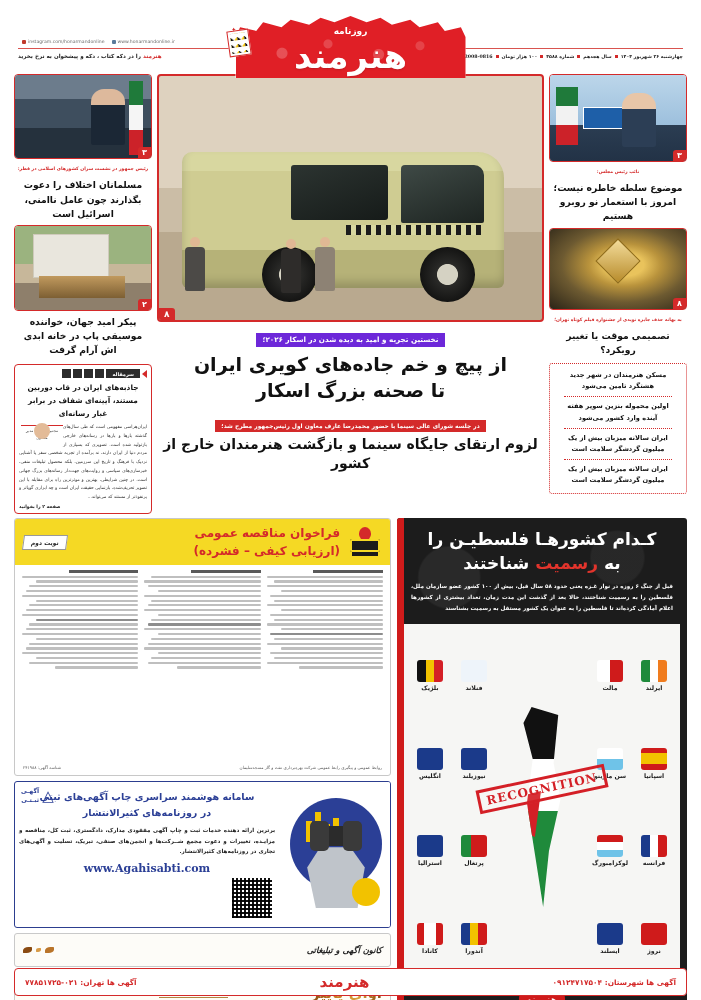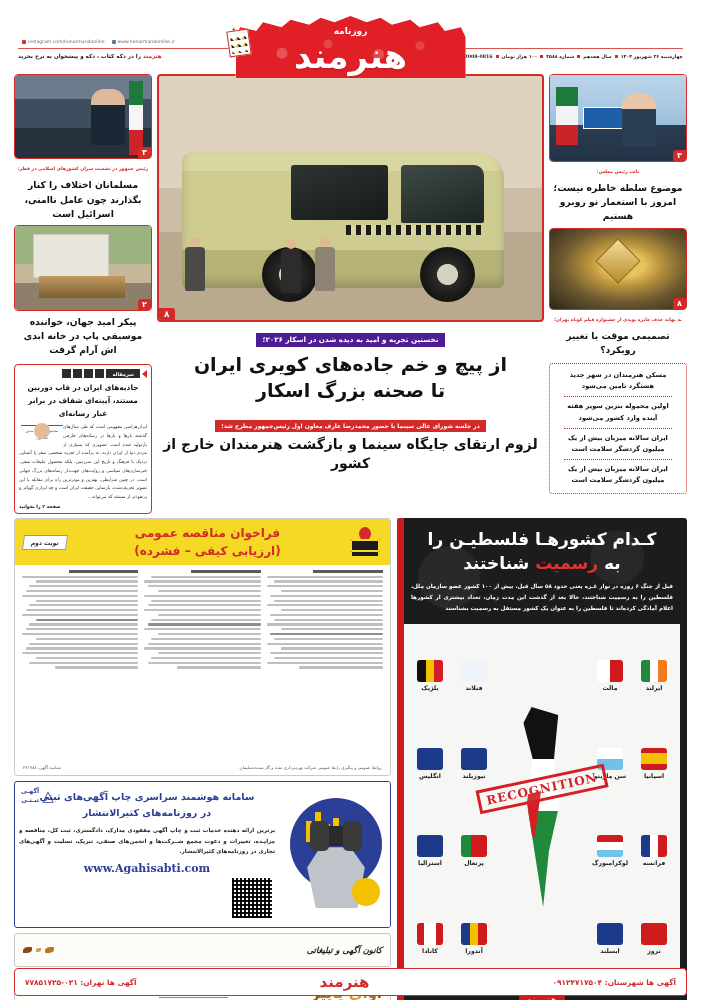--- a/index.html
+++ b/index.html
@@ -193,21 +193,21 @@
   .f1 { left:6%; } .f1 .body { background:#4c4a47; }
   .f2 { left:31%; bottom:11%; } .f2 .body{ background:#2e2c2a; }
   .f3 { left:40%; } .f3 .body{ background:#8d8274; }
   .main-pagenum {
     position:absolute; bottom:0; left:0; background:#d42a2a; color:#fff;
     font-size:9px; font-weight:bold; padding:1px 5px; border-radius:0 3px 0 0;
   }
 
   .lead-block { margin-top:5px; text-align:center; }
   .lead-kicker {
-    display:inline-block; background:#4c1d95; color:#fff; font-size:7.2px; font-weight:bold;
+    display:inline-block; background:#6d28d9; color:#fff; font-size:7.2px; font-weight:bold;
     padding:2px 7px; line-height:1.4;
   }
   .lead-title {
     font-size:19px; font-weight:bold; color:#111; line-height:1.38; margin-top:4px;
   }
   .second-block { margin-top:9px; text-align:center; }
   .second-kicker {
     display:inline-block; background:#d42a2a; color:#fff; font-size:5.9px; font-weight:bold;
     padding:2px 6px; line-height:1.4;
   }
@@ -258,21 +258,21 @@
     display:flex; flex-direction:column; overflow:hidden;
   }
   .tender-band {
     background:#f5d924; position:relative; padding:5px 8px; display:flex; align-items:center; gap:8px;
   }
   .tender-logo { width:34px; height:30px; position:relative; flex:0 0 34px; }
   .tender-logo .flame { position:absolute;left:11px;top:0;width:12px;height:13px;background:#d42a2a;border-radius:50% 50% 45% 45%; }
   .tender-logo .base { position:absolute;left:2px;top:12px;width:30px;height:13px;background:#1b1b1b;border-radius:2px;
     box-shadow: inset 0 0 0 2px #f5d924; }
   .tender-logo .cap { position:absolute;left:4px;top:25px;width:26px;height:4px;background:#1b1b1b; }
-  .tender-title { flex:1; text-align:center; font-size:12px; font-weight:bold; color:#d42a2a; line-height:1.5; }
+  .tender-title { flex:1; text-align:right; font-size:12px; font-weight:bold; color:#d42a2a; line-height:1.5; }
   .tender-badge {
     background:#fff; border:1px solid #999; font-size:6px; font-weight:bold; color:#222;
     padding:3px 7px; transform:skewX(-8deg);
   }
   .tender-cols { display:flex; gap:6px; padding:5px 7px 6px; flex:1; }
   .tcol { flex:1; }
   .tline { height:2.2px; background:#bfbfbf; margin-bottom:2.6px; border-radius:1px; }
   .tline.s1{width:100%}.tline.s2{width:94%}.tline.s3{width:88%}.tline.s4{width:97%}.tline.s5{width:72%}
   .tline.dark{background:#8d8d8d}
   .tcol .t-head{height:2.6px;background:#5a5a5a;width:60%;margin-bottom:3px;}
@@ -508,21 +508,21 @@
         <div class="second-title">لزوم ارتقای جایگاه سینما و بازگشت هنرمندان خارج از کشور</div>
       </div>
     </div>
 
     <div class="col-right">
       <div class="photo-card">
         <div class="ph ph-meeting"></div>
         <span class="pagenum">۳</span>
       </div>
       <div class="kicker-red">رئیس جمهور در نشست سران کشورهای اسلامی در قطر:</div>
-      <div class="side-head">مسلمانان اختلاف را کنار بگذارند چون عامل ناامنی، اسرائیل است</div>
+      <div class="side-head">مسلمانان اختلاف را دعوت بگذارند چون عامل ناامنی، اسرائیل است</div>
 
       <div class="photo-card">
         <div class="ph ph-funeral"></div>
         <span class="pagenum">۲</span>
       </div>
       <div class="side-head">پیکر امید جهان، خواننده موسیقی پاپ در خانه ابدی اش آرام گرفت</div>
 
       <div class="editorial">
         <div class="edi-tabs">
           <span class="edi-notch"></span>

